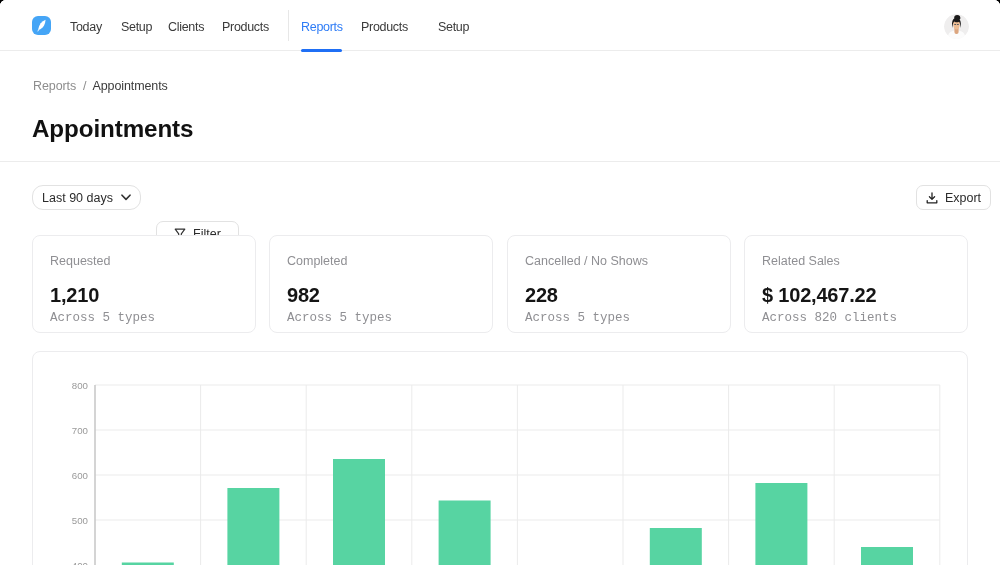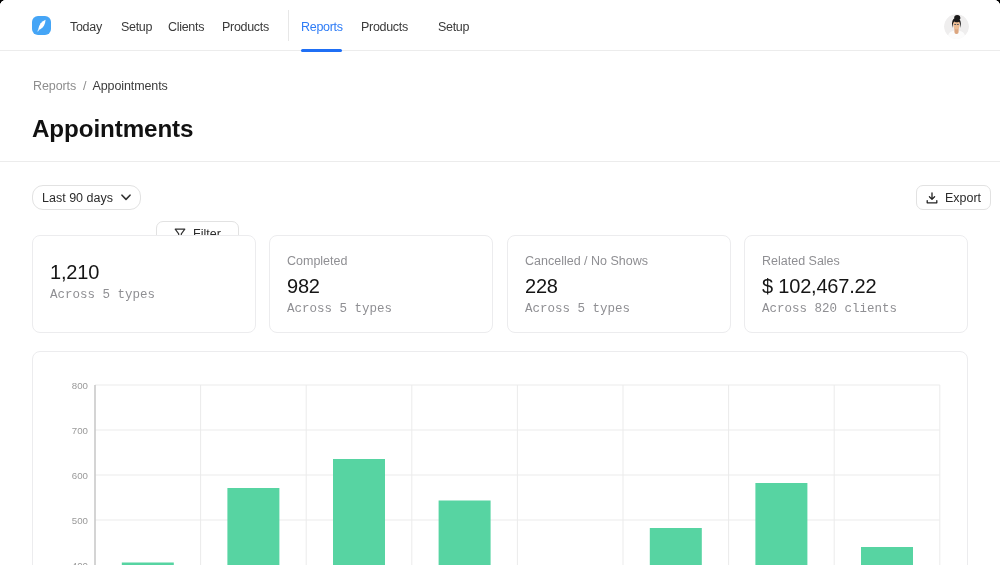--- a/index.html
+++ b/index.html
@@ -11,21 +11,21 @@
   .navitem.active{color:#2e7cf6;}
   .navdivider{position:absolute;left:288px;top:10px;width:1px;height:31px;background:#e7e7e7;}
   .navunderline{position:absolute;left:301px;top:49px;width:41px;height:3px;background:#1f6ff5;border-radius:2px;}
   .avatar{position:absolute;left:944px;top:14px;width:25px;height:25px;border-radius:50%;overflow:hidden;}
   .breadcrumb{position:absolute;left:33px;top:79px;font-size:12.5px;letter-spacing:-0.1px;color:#8d8d8d;text-align:right;}
   .breadcrumb .cur{color:#3c3c3c;}
   h1{position:absolute;left:32px;top:115px;margin:0;font-size:24.2px;font-weight:700;color:#111;letter-spacing:-0.1px;}
   .btn{position:absolute;box-sizing:border-box;height:25px;background:#fff;border:1px solid #e2e2e2;border-radius:7px;font-size:12.5px;color:#2b2b2b;display:flex;align-items:center;justify-content:center;}
   .card{position:absolute;top:235px;width:224px;height:98px;background:#fff;border:1px solid #ececee;border-radius:8px;box-sizing:border-box;padding:18px 17px 0 17px;}
   .card .label{font-size:12.5px;color:#8f8f93;}
-  .card .value{font-size:20px;font-weight:400;color:#151515;margin-top:7px;letter-spacing:-0.2px;}
+  .card .value{font-size:20px;font-weight:700;color:#151515;margin-top:16px;letter-spacing:-0.2px;}
   .card .sub{font-size:12.5px;color:#8f8f93;margin-top:4px;font-family:Liberation Mono, monospace;}
   .chartcard{position:absolute;top:351px;left:32px;width:936px;height:230px;background:#fff;border:1px solid #ececee;border-radius:8px;box-sizing:border-box;}
 </style>
 </head>
 <body>
 <div class="page">
   <div class="whitehead"></div>
   <div class="topnav">
     <div class="logo">
       <svg width="19" height="19" viewBox="0 0 19 19">
@@ -71,20 +71,21 @@
     Filter
   </div>
   <div class="btn" style="left:916px;top:185px;width:75px;">
     <svg width="12" height="12" viewBox="0 0 12 12" style="margin-right:7px">
         <path d="M6 1 V7 M3.4 4.8 L6 7.4 L8.6 4.8 M1.2 8.6 V10.8 H10.8 V8.6" fill="none" stroke="#222" stroke-width="1.3" stroke-linecap="round" stroke-linejoin="round"></path>
       </svg>
     Export
   </div>
 
   <div class="card" style="left:32px;">
+    <div class="label">Requested</div>
     <div class="value">1,210</div>
     <div class="sub">Across 5 types</div>
   </div>
   <div class="card" style="left:269px;">
     <div class="label">Completed</div>
     <div class="value">982</div>
     <div class="sub">Across 5 types</div>
   </div>
   <div class="card" style="left:507px;">
     <div class="label">Cancelled / No Shows</div>

